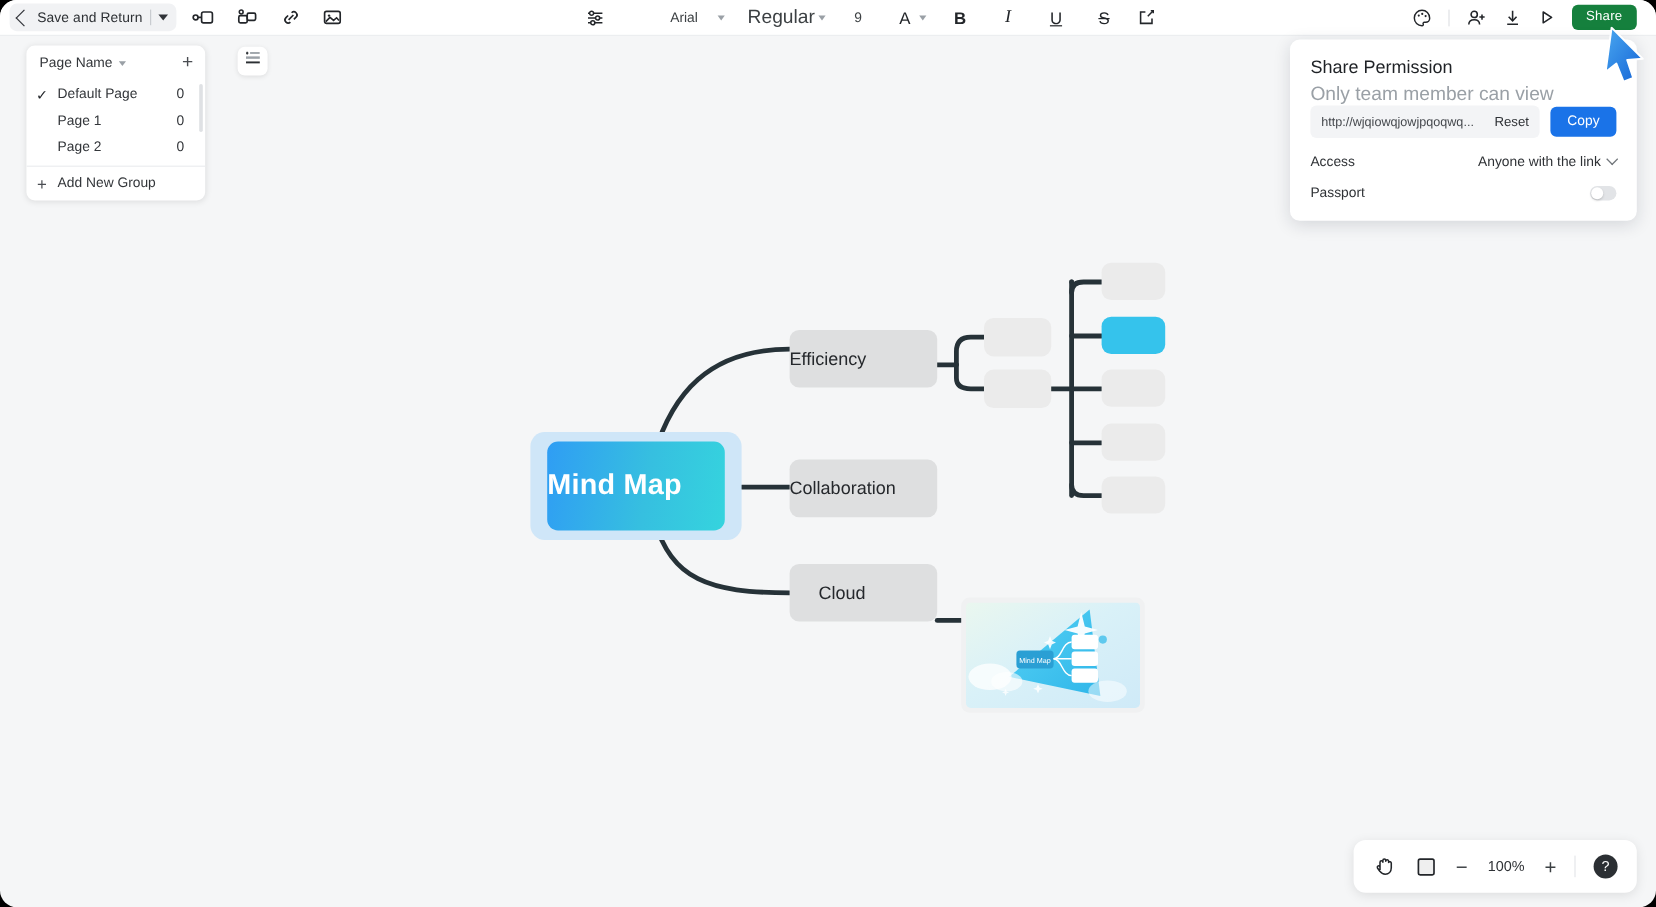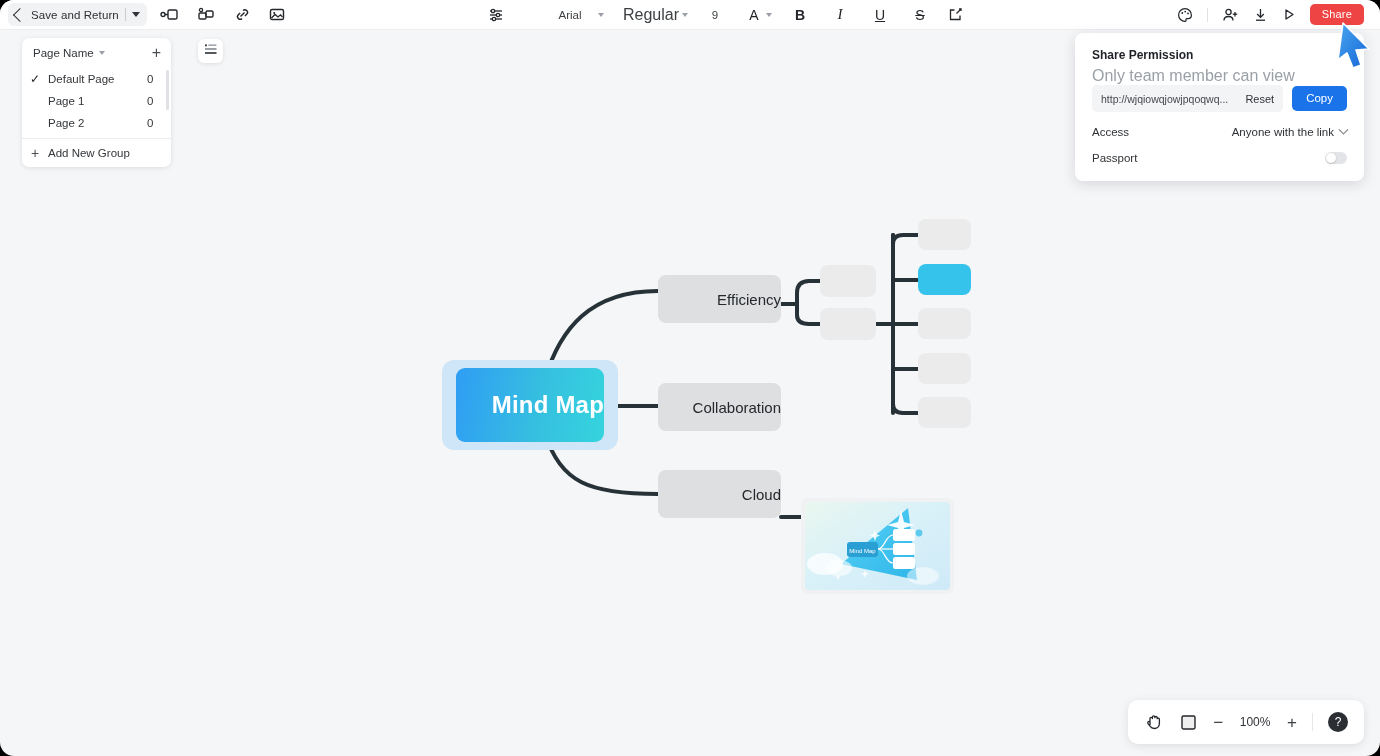--- a/index.html
+++ b/index.html
@@ -119,21 +119,21 @@
   .tb-right {
     position: absolute;
     right: 16px; top: 0;
     height: 29px;
     display: flex;
     align-items: center;
     gap: 14px;
   }
   .tb-right .sep { width: 1px; height: 14px; background: #dfe1e4; }
   .share-btn {
-    background: #ef4444;
+    background: #15803d;
     color: #ffffff;
     font-size: 11px;
     border-radius: 5px;
     padding: 4px 12px 5px;
     cursor: pointer;
     letter-spacing: .2px;
   }
 
   
   .page-panel {
@@ -205,21 +205,21 @@
   .share-panel {
     position: absolute;
     right: 16px; top: 33px;
     width: 289px;
     background: #ffffff;
     border-radius: 8px;
     box-shadow: 0 3px 14px rgba(20,30,50,.14);
     padding: 15px 17px 17px;
     box-sizing: border-box;
   }
-  .sp-title { font-size: 12px; color: #1f2226; font-weight: bold; }
+  .sp-title { font-size: 15px; color: #1f2226; font-weight: normal; }
   .sp-sub { font-size: 16px; color: #9aa0a6; margin-top: 5px; }
   .sp-row-link {
     display: flex; align-items: center; gap: 9px;
   }
   .sp-linkbox {
     flex: 1;
     height: 27px;
     background: #f3f4f6;
     border-radius: 5px;
     display: flex; align-items: center;
@@ -287,21 +287,21 @@
   
   .canvas {
     position: absolute;
     inset: 29px 0 0 0;
   }
   .node {
     position: absolute;
     border-radius: 8px;
     display: flex;
     align-items: center;
-    justify-content: flex-end;
+    justify-content: flex-start;
     box-sizing: border-box;
   }
   .root-halo {
     position: absolute;
     left: 442px; top: 331px;
     width: 176px; height: 90px;
     background: #cfe6f8;
     border-radius: 12px;
   }
   .root-node {

